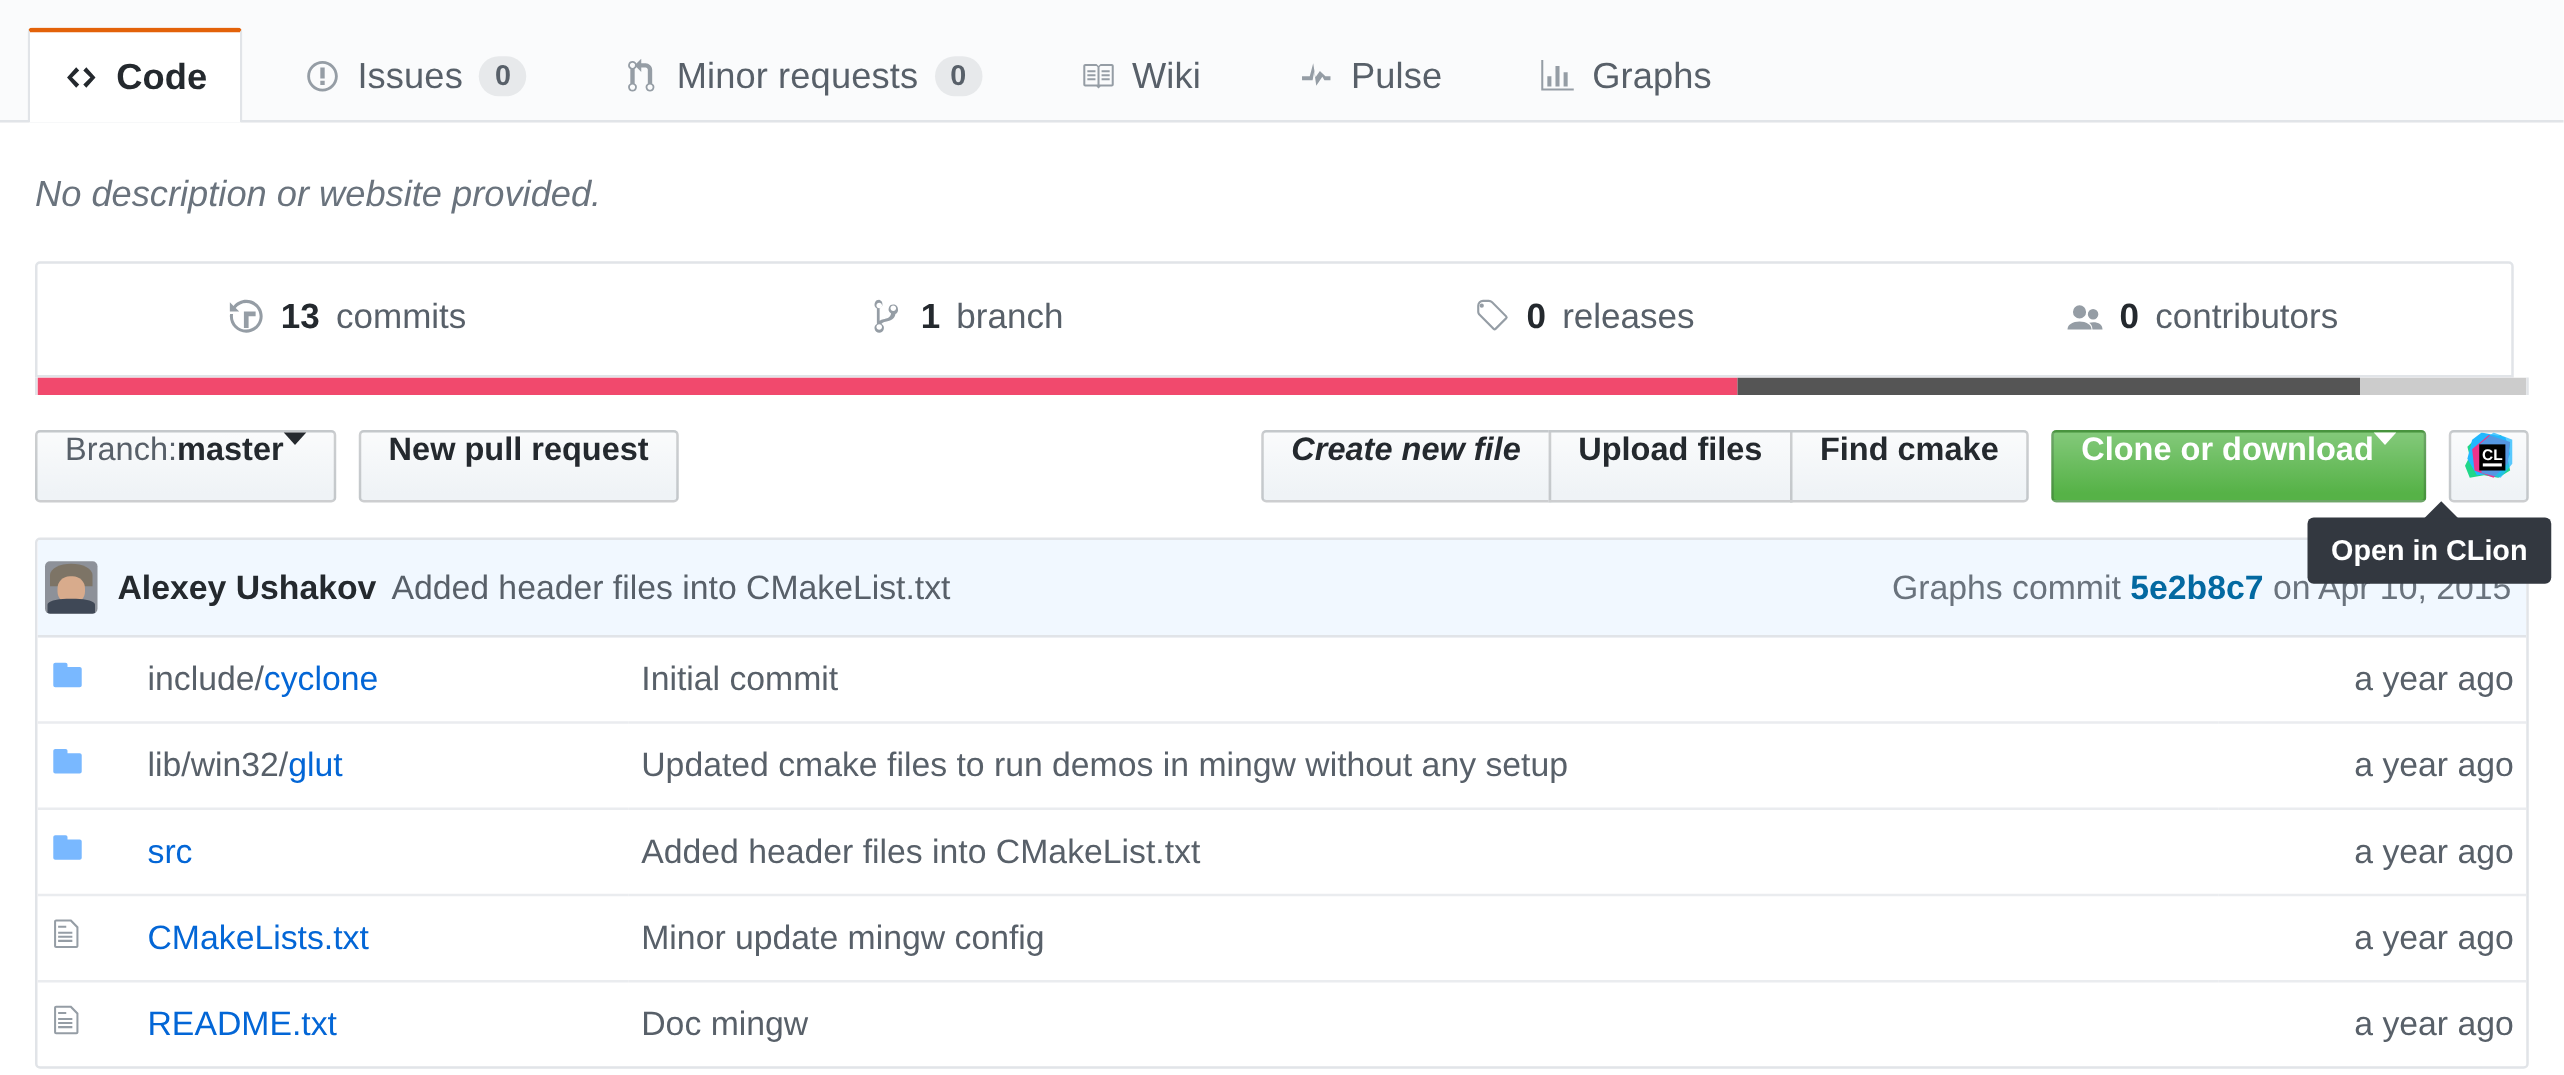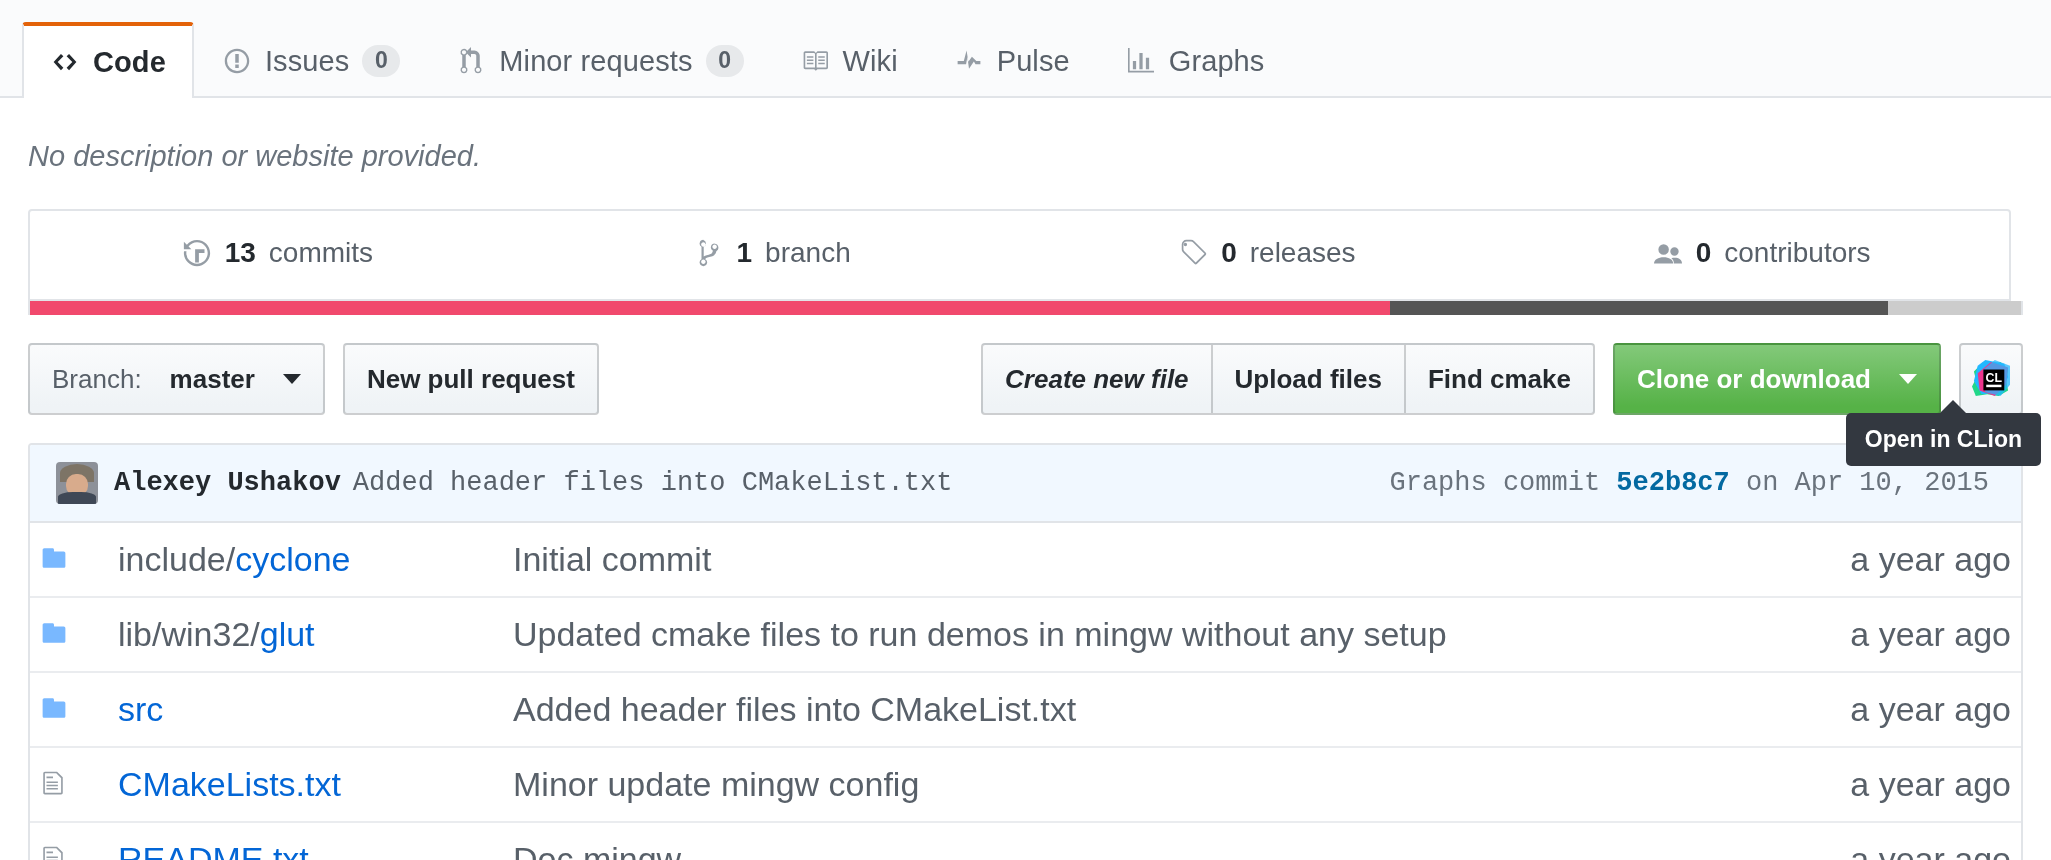--- a/index.html
+++ b/index.html
@@ -27,20 +27,21 @@
     height: 98px;
     border-bottom: 2px solid #e1e4e8;
     background: #fafbfc;
     box-sizing: border-box;
   }
   .tabnav-inner {
     display: flex;
     align-items: flex-end;
     height: 100%;
     padding-left: 22px;
+    gap: 21px;
   }
   .tab {
     display: flex;
     align-items: center;
     gap: 13px;
     height: 72px;
     padding: 0 26px;
     font-size: 29px;
     color: #586069;
     box-sizing: border-box;
@@ -149,23 +150,22 @@
 
   
   .file-navigation {
     display: flex;
     align-items: center;
     margin: 28px 28px 0 28px;
     position: relative;
   }
   .btn {
     display: inline-flex;
-    align-items: center;
-    gap: 28px;
-    height: 72px;
+    gap: 0;
+    height: 58px;
     padding: 0 22px;
     box-sizing: border-box;
     font-size: 26px;
     font-weight: bold;
     color: #24292e;
     background-image: linear-gradient(-180deg, #fafbfc 0%, #eff3f6 90%);
     background-color: #eff3f6;
     border: 2px solid rgba(27,31,35,0.2);
     border-radius: 4px;
     cursor: pointer;
@@ -242,24 +242,23 @@
     border: 2px solid #e1e4e8;
     border-radius: 4px;
     overflow: hidden;
     background: #fff;
   }
   .commit-tease {
     display: flex;
     align-items: center;
     background: #f1f8ff;
     border-bottom: 2px solid #e1e4e8;
-    padding: 17px 26px;
+    padding: 17px 6px;
     font-size: 27px;
     color: #586069;
-    font-family: Liberation Mono, monospace;
   }
   .avatar {
     width: 42px; height: 42px;
     border-radius: 4px;
     margin-right: 16px;
     flex: none;
     background: #8d9199;
     position: relative;
     overflow: hidden;
   }
@@ -290,21 +289,21 @@
   .commit-meta .sha {
     font-weight: bold;
     color: #0369a1;
   }
 
   .files-table { width: 100%; border-collapse: collapse; }
   .files-table tr { border-top: 2px solid #eaecef; }
   .files-table tr:first-child { border-top: none; }
   .files-table td {
     padding: 17px 10px;
-    font-size: 34px;
+    font-size: 27px;
     vertical-align: middle;
     color: #586069;
   }
   .td-icon { width: 58px; padding-left: 22px; padding-right: 0; }
   .td-name { width: 375px; padding-left: 10px; }
   .td-msg { color: #586069; }
   .td-age { text-align: right; color: #6a737d; padding-right: 30px; white-space: nowrap; }
   .f-ico { display: inline-flex; align-items: center; color: #79b8ff; }
   .f-ico.file { color: #959da5; }
   a.lnk { color: #0366d6; text-decoration: none; }

